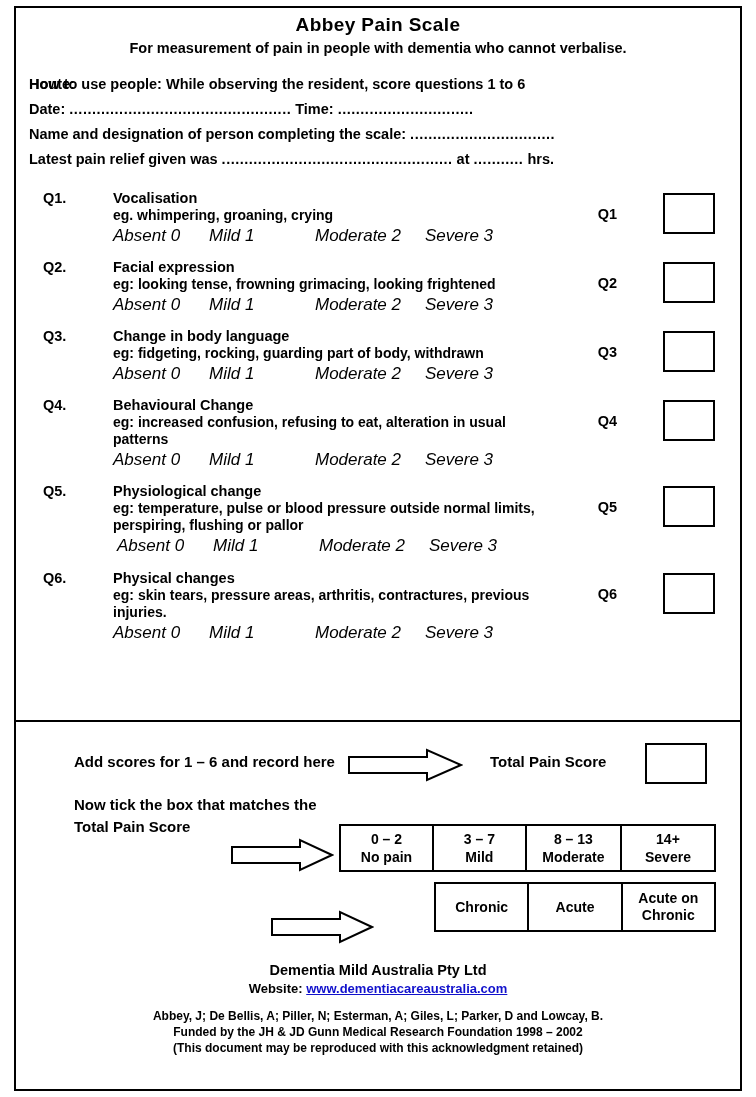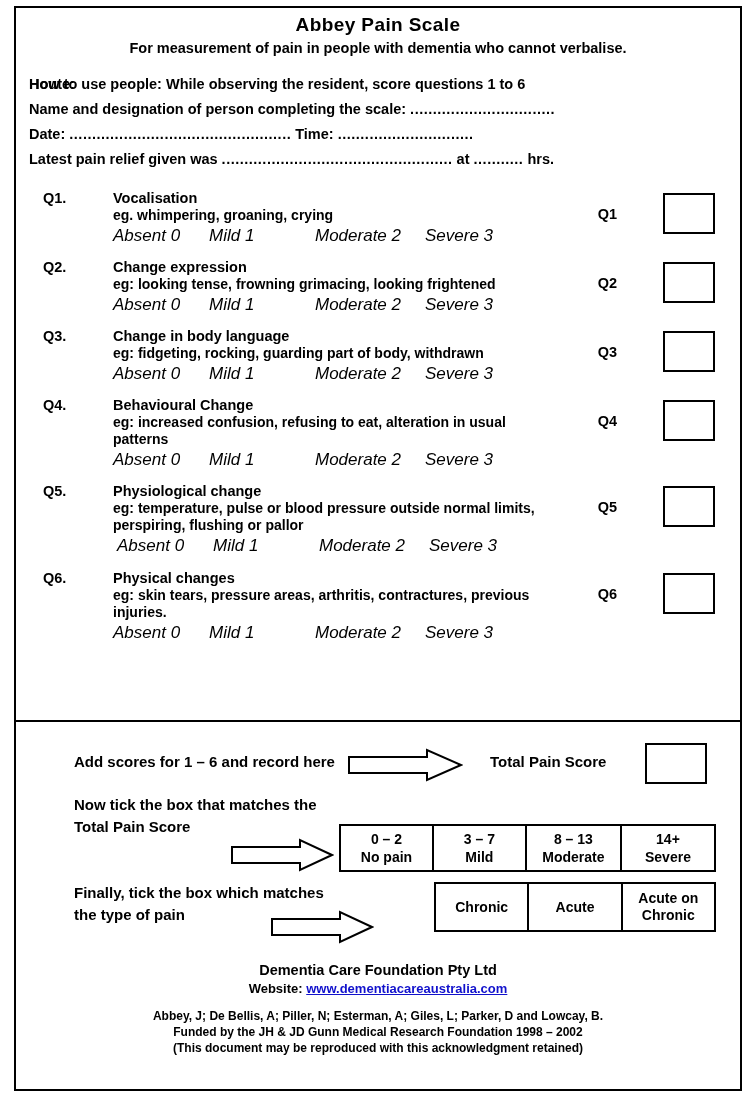--- a/index.html
+++ b/index.html
@@ -301,28 +301,28 @@
     <div class="title">Abbey Pain Scale</div>
     <div class="subtitle">For measurement of pain in people with dementia who cannot verbalise.</div>
 
     <div class="fields">
       <div class="row howto-overlay">
         <span class="ghost">Houte:</span>
         <span>How to use people:</span>
         <span>While observing the resident, score questions 1 to 6</span>
       </div>
       <div class="row">
-        <span>Name and designation of person completing the scale:</span>
-        <span class="dots">................................</span>
-      </div>
-      <div class="row">
         <span>Date:</span>
         <span class="dots">.................................................</span>
         <span>Time:</span>
         <span class="dots">..............................</span>
+      </div>
+      <div class="row">
+        <span>Name and designation of person completing the scale:</span>
+        <span class="dots">................................</span>
       </div>
       <div class="row">
         <span>Latest pain relief given was</span>
         <span class="dots">...................................................</span>
         <span>at</span>
         <span class="dots">...........</span>
         <span>hrs.</span>
       </div>
     </div>
 
@@ -337,21 +337,21 @@
             <span class="s-absent">Absent  0</span><span class="s-mild">Mild  1</span><span class="s-moderate">Moderate  2</span><span>Severe  3</span>
           </div>
         </div>
         <div class="q-label">Q1</div>
         <div class="q-box"></div>
       </div>
 
       <div class="q">
         <div class="q-num">Q2.</div>
         <div class="q-body">
-          <div class="q-title">Change expression</div>
+          <div class="q-title">Facial expression</div>
           <div class="q-eg">eg: looking tense, frowning grimacing, looking frightened</div>
           <div class="q-scale">
             <span class="s-absent">Absent  0</span><span class="s-mild">Mild  1</span><span class="s-moderate">Moderate  2</span><span>Severe  3</span>
           </div>
         </div>
         <div class="q-label">Q2</div>
         <div class="q-box"></div>
       </div>
 
       <div class="q">
@@ -450,42 +450,38 @@
           <td>
             <div>14+</div>
             <div>Severe</div>
           </td>
         </tr>
       </tbody>
         </table>
     </div>
 
     <div class="type-row">
-      <div class="type-label">
-        <div>Finally, tick the box which matches</div>
-        <div>the type of pain</div>
-      </div>
       <div class="type-arrow arrow">
         <svg width="104" height="34" viewBox="0 0 104 34">
           <polygon points="2,9 70,9 70,2 102,17 70,32 70,25 2,25" fill="#ffffff" stroke="#000000" stroke-width="2"></polygon>
         </svg>
       </div>
       <table class="type-table">
         <tbody>
             <tr>
           <td>Chronic</td>
           <td>Acute</td>
           <td>Acute on Chronic</td>
         </tr>
       </tbody>
         </table>
     </div>
 
     <div class="footer">
-      <div class="org">Dementia Care Foundation Pty Ltd</div>
+      <div class="org">Dementia Mild Australia Pty Ltd</div>
       <div class="site">
         <span>Website:</span>
         <a href="#">www.dementiacareaustralia.com</a>
       </div>
       <div class="credits">
         <div>Abbey, J; De Bellis, A; Piller, N; Esterman, A; Giles, L; Parker, D and Lowcay, B.</div>
         <div>Funded by the JH &amp; JD Gunn Medical Research Foundation 1998 – 2002</div>
         <div>(This document may be reproduced with this acknowledgment retained)</div>
       </div>
     </div>

